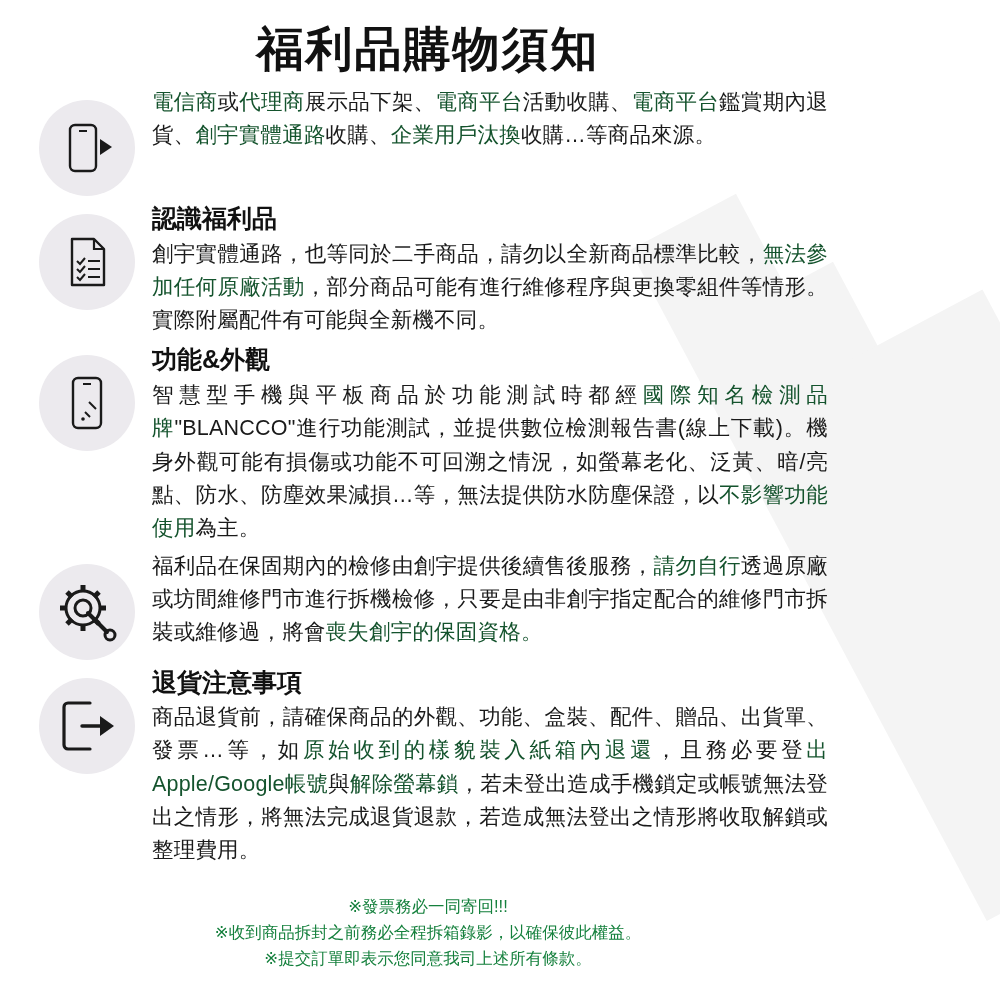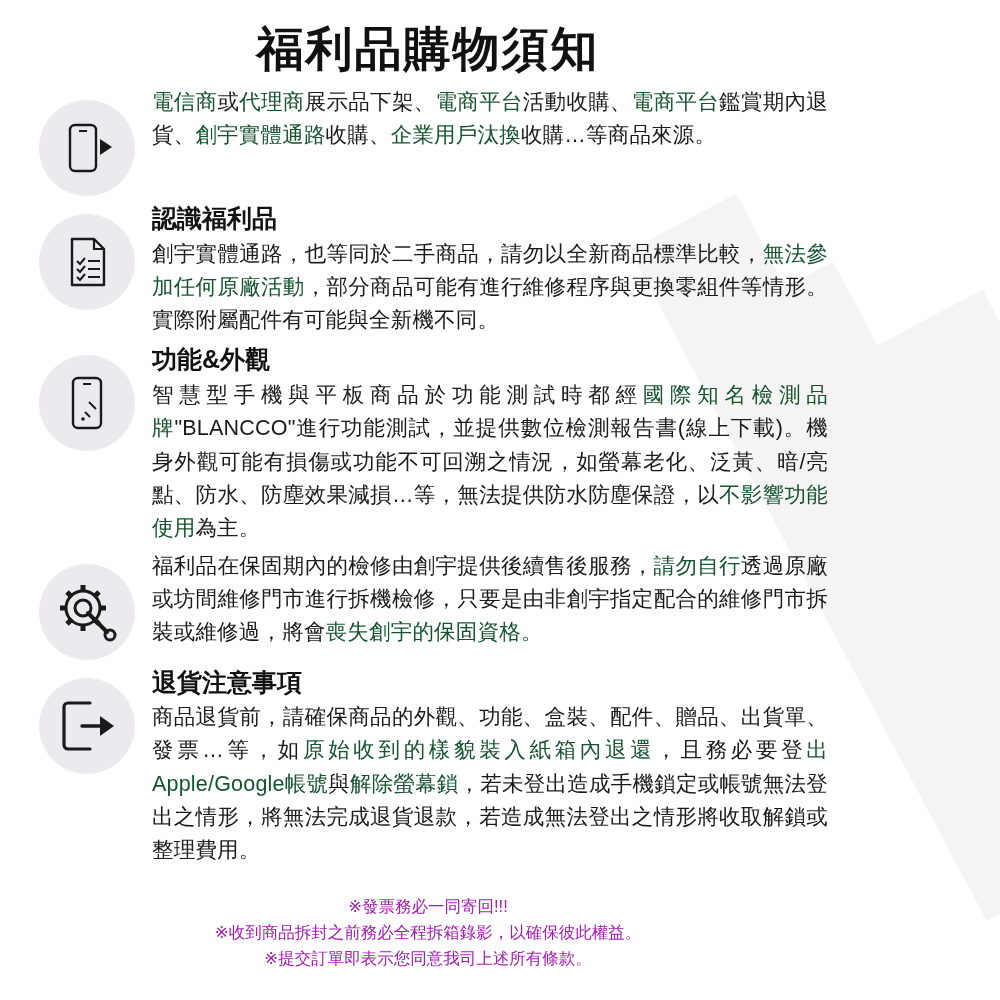--- a/index.html
+++ b/index.html
@@ -95,21 +95,21 @@
     color: #1a1a1a;
     text-align: justify;
   }
   .hl { color: #14532d; }
 
   .footer {
     margin-top: 25px;
     text-align: center;
     font-size: 16.5px;
     line-height: 1.6;
-    color: #a21caf;
+    color: #15803d;
   }
   .footer div { white-space: nowrap; }
 
   svg { display: block; }
 </style>
 </head>
 <body>
 
 <div class="watermark">
   <div class="wm-bar wm1"></div>

